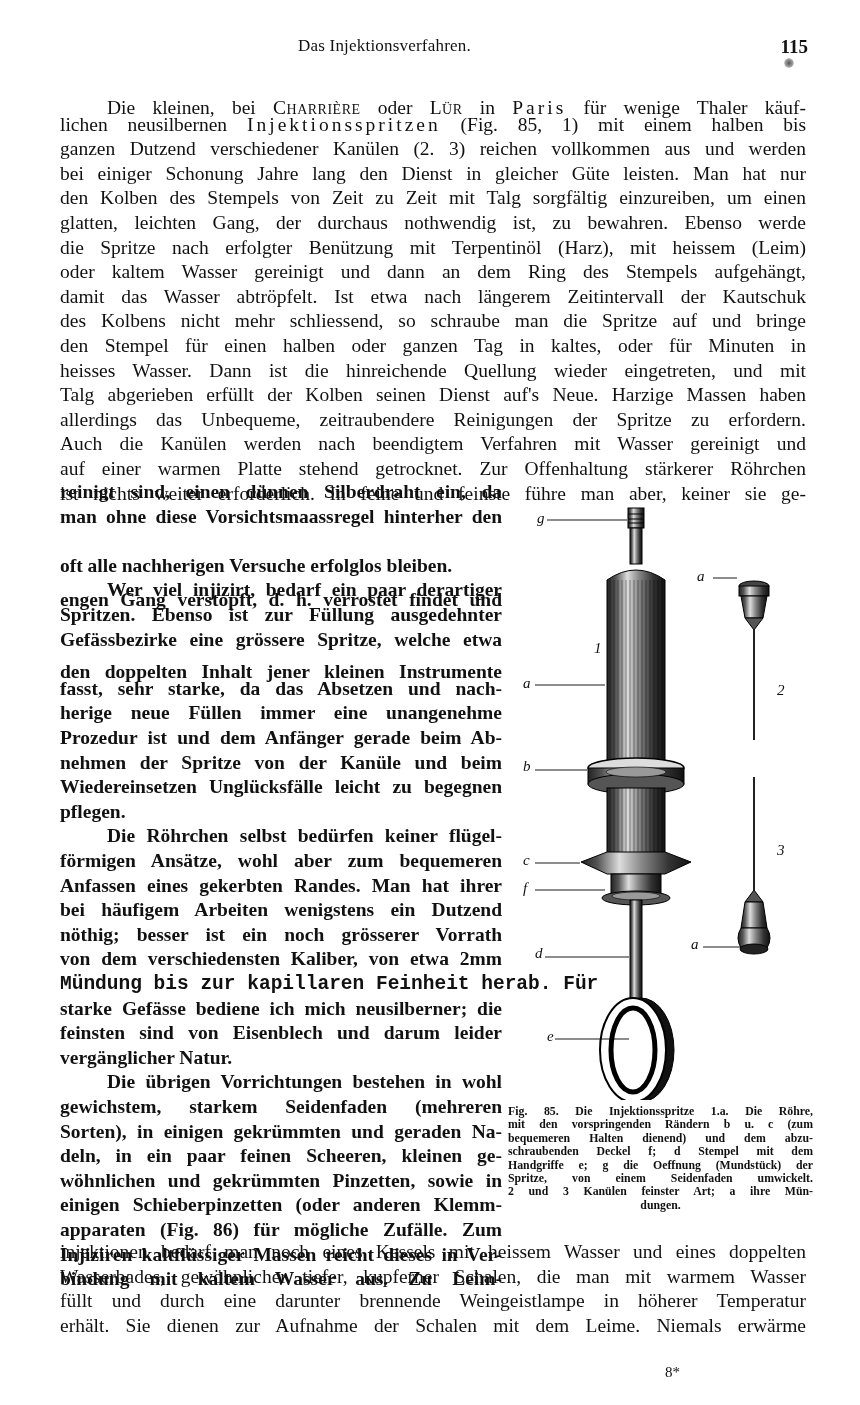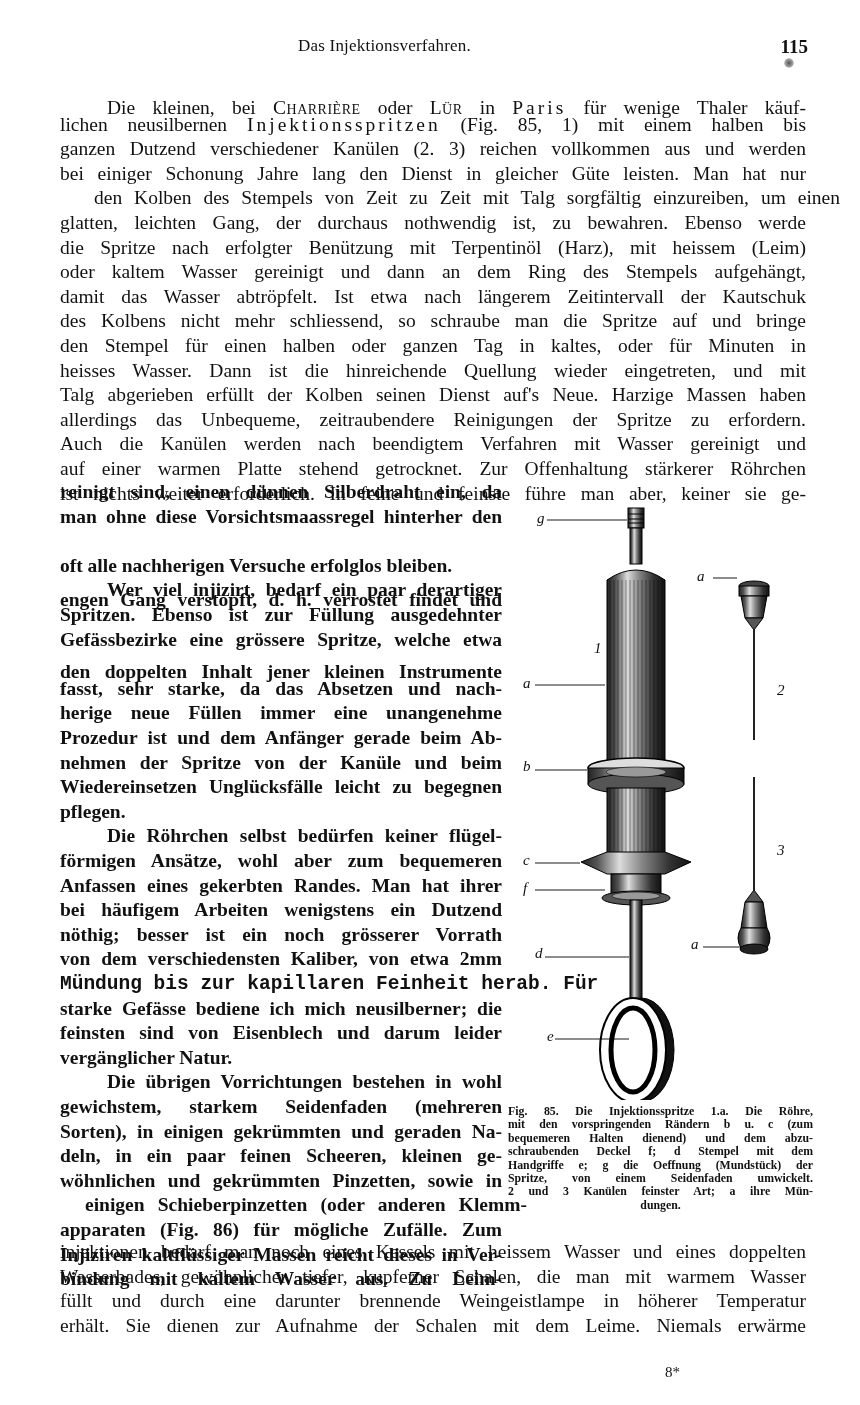--- a/index.html
+++ b/index.html
@@ -30,21 +30,21 @@
   <div class="running-head">Das Injektionsverfahren.</div>
   <div class="page-num">115</div>
   <div class="ink-spot"></div>
 </div>
 
 <div id="text-top">
     <div class="line full ind" style="top: 96px;"><span>Die kleinen, bei </span><span class="sc">Charrière</span><span> oder </span><span class="sc">Lür</span><span> in </span><span class="sp">Paris</span><span> für wenige Thaler käuf-</span></div>
     <div class="line full" style="top: 112.6px;"><span>lichen neusilbernen </span><span class="sp">Injektionsspritzen</span><span> (Fig. 85, 1) mit einem halben bis</span></div>
     <div class="line full" style="top: 137.2px;"><span>ganzen Dutzend verschiedener Kanülen (2. 3) reichen vollkommen aus und werden</span></div>
     <div class="line full" style="top: 161.8px;"><span>bei einiger Schonung Jahre lang den Dienst in gleicher Güte leisten.  Man hat nur</span></div>
-    <div class="line full" style="top: 186.4px; margin-left: 34px;"><span>den Kolben des Stempels von Zeit zu Zeit mit Talg sorgfältig einzureiben, um einen</span></div>
+    <div class="line full" style="top: 186.4px;"><span>den Kolben des Stempels von Zeit zu Zeit mit Talg sorgfältig einzureiben, um einen</span></div>
     <div class="line full" style="top: 211px;"><span>glatten, leichten Gang, der durchaus nothwendig ist, zu bewahren.  Ebenso werde</span></div>
     <div class="line full" style="top: 235.6px;"><span>die Spritze nach erfolgter Benützung mit Terpentinöl (Harz), mit heissem (Leim)</span></div>
     <div class="line full" style="top: 260.2px;"><span>oder kaltem Wasser gereinigt und dann an dem Ring des Stempels aufgehängt,</span></div>
     <div class="line full" style="top: 284.8px;"><span>damit das Wasser abtröpfelt.  Ist etwa nach längerem Zeitintervall der Kautschuk</span></div>
     <div class="line full" style="top: 309.4px;"><span>des Kolbens nicht mehr schliessend, so schraube man die Spritze auf und bringe</span></div>
     <div class="line full" style="top: 334px;"><span>den Stempel für einen halben oder ganzen Tag in kaltes, oder für Minuten in</span></div>
     <div class="line full" style="top: 358.6px;"><span>heisses Wasser.  Dann ist die hinreichende Quellung wieder eingetreten, und mit</span></div>
     <div class="line full" style="top: 383.2px;"><span>Talg abgerieben erfüllt der Kolben seinen Dienst auf's Neue. Harzige Massen haben</span></div>
     <div class="line full" style="top: 407.8px;"><span>allerdings das Unbequeme, zeitraubendere Reinigungen der Spritze zu erfordern.</span></div>
     <div class="line full" style="top: 432.4px;"><span>Auch die Kanülen werden nach beendigtem Verfahren mit Wasser gereinigt und</span></div>
@@ -74,21 +74,21 @@
     <div class="line col bold" style="top: 947.4px;"><span>von dem verschiedensten Kaliber, von etwa 2mm</span></div>
     <div class="line col bold" style="top: 972px; font-family: Liberation Mono, monospace;"><span>Mündung bis zur kapillaren Feinheit herab.  Für</span></div>
     <div class="line col bold" style="top: 996.6px;"><span>starke Gefässe bediene ich mich neusilberner; die</span></div>
     <div class="line col bold" style="top: 1021.2px;"><span>feinsten sind von Eisenblech und darum leider</span></div>
     <div class="line col last bold" style="top: 1045.8px;"><span>vergänglicher Natur.</span></div>
     <div class="line col ind bold" style="top: 1070.4px;"><span>Die übrigen Vorrichtungen bestehen in wohl</span></div>
     <div class="line col bold" style="top: 1095px;"><span>gewichstem, starkem Seidenfaden (mehreren</span></div>
     <div class="line col bold" style="top: 1119.6px;"><span>Sorten), in einigen gekrümmten und geraden Na-</span></div>
     <div class="line col bold" style="top: 1144.2px;"><span>deln, in ein paar feinen Scheeren, kleinen ge-</span></div>
     <div class="line col bold" style="top: 1168.8px;"><span>wöhnlichen und gekrümmten Pinzetten, sowie in</span></div>
-    <div class="line col bold" style="top: 1193.4px; margin-left: 25px;"><span>einigen Schieberpinzetten (oder anderen Klemm-</span></div>
+    <div class="line col bold" style="top: 1193.4px;"><span>einigen Schieberpinzetten (oder anderen Klemm-</span></div>
     <div class="line col bold" style="top: 1218px;"><span>apparaten (Fig. 86) für mögliche Zufälle.  Zum</span></div>
     <div class="line col bold" style="top: 1242.6px;"><span>Injiziren kaltflüssiger Massen reicht dieses in Ver-</span></div>
     <div class="line col bold" style="top: 1267.2px;"><span>bindung mit kaltem Wasser aus.  Zu Leim-</span></div>
   </div>
 <div id="text-bottom">
     <div class="line full" style="top: 1240px;"><span>injektionen bedarf man noch eines Kessels mit heissem Wasser und eines doppelten</span></div>
     <div class="line full" style="top: 1264.6px;"><span>Wasserbades, gewöhnlicher tiefer, kupferner Schalen, die man mit warmem Wasser</span></div>
     <div class="line full" style="top: 1289.2px;"><span>füllt und durch eine darunter brennende Weingeistlampe in höherer Temperatur</span></div>
     <div class="line full" style="top: 1313.8px;"><span>erhält.  Sie dienen zur Aufnahme der Schalen mit dem Leime.  Niemals erwärme</span></div>
   </div>

